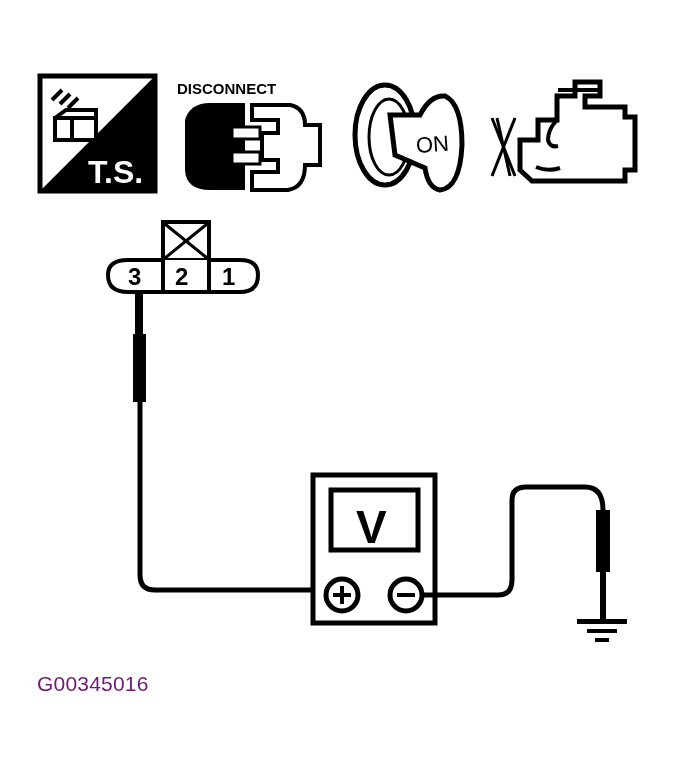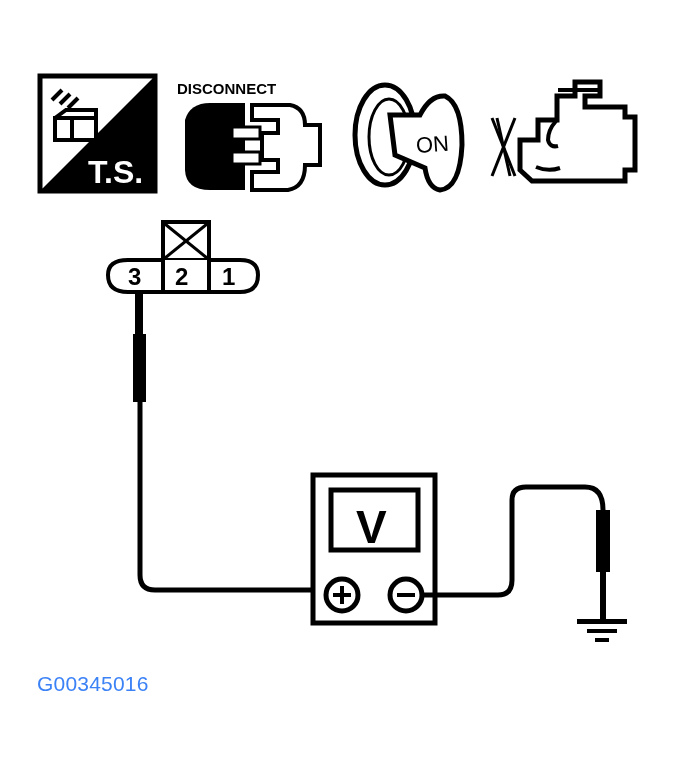--- a/index.html
+++ b/index.html
@@ -1,18 +1,18 @@
 <!DOCTYPE html>
 <html><head>
 <meta charset="utf-8">
 <style>
   html,body{margin:0;padding:0;background:#fff;}
   body{width:674px;height:767px;position:relative;overflow:hidden;font-family:"Liberation Sans",sans-serif;}
   svg{position:absolute;left:0;top:0;}
-  .fig-id{position:absolute;left:37px;top:672px;font-size:21px;color:#3b82f6;letter-spacing:0.2px;}
+  .fig-id{position:absolute;left:37px;top:672px;font-size:21px;color:#701a75;letter-spacing:0.2px;}
 </style>
 </head>
 <body>
 
 <svg width="674" height="767" viewBox="0 0 674 767">
 
   <g>
     <rect x="40" y="76" width="115" height="115" fill="#fff" stroke="#000" stroke-width="5"></rect>
     <polygon points="40,191 155,76 155,191" fill="#000"></polygon>
     <g stroke="#000" stroke-width="4" fill="none">

